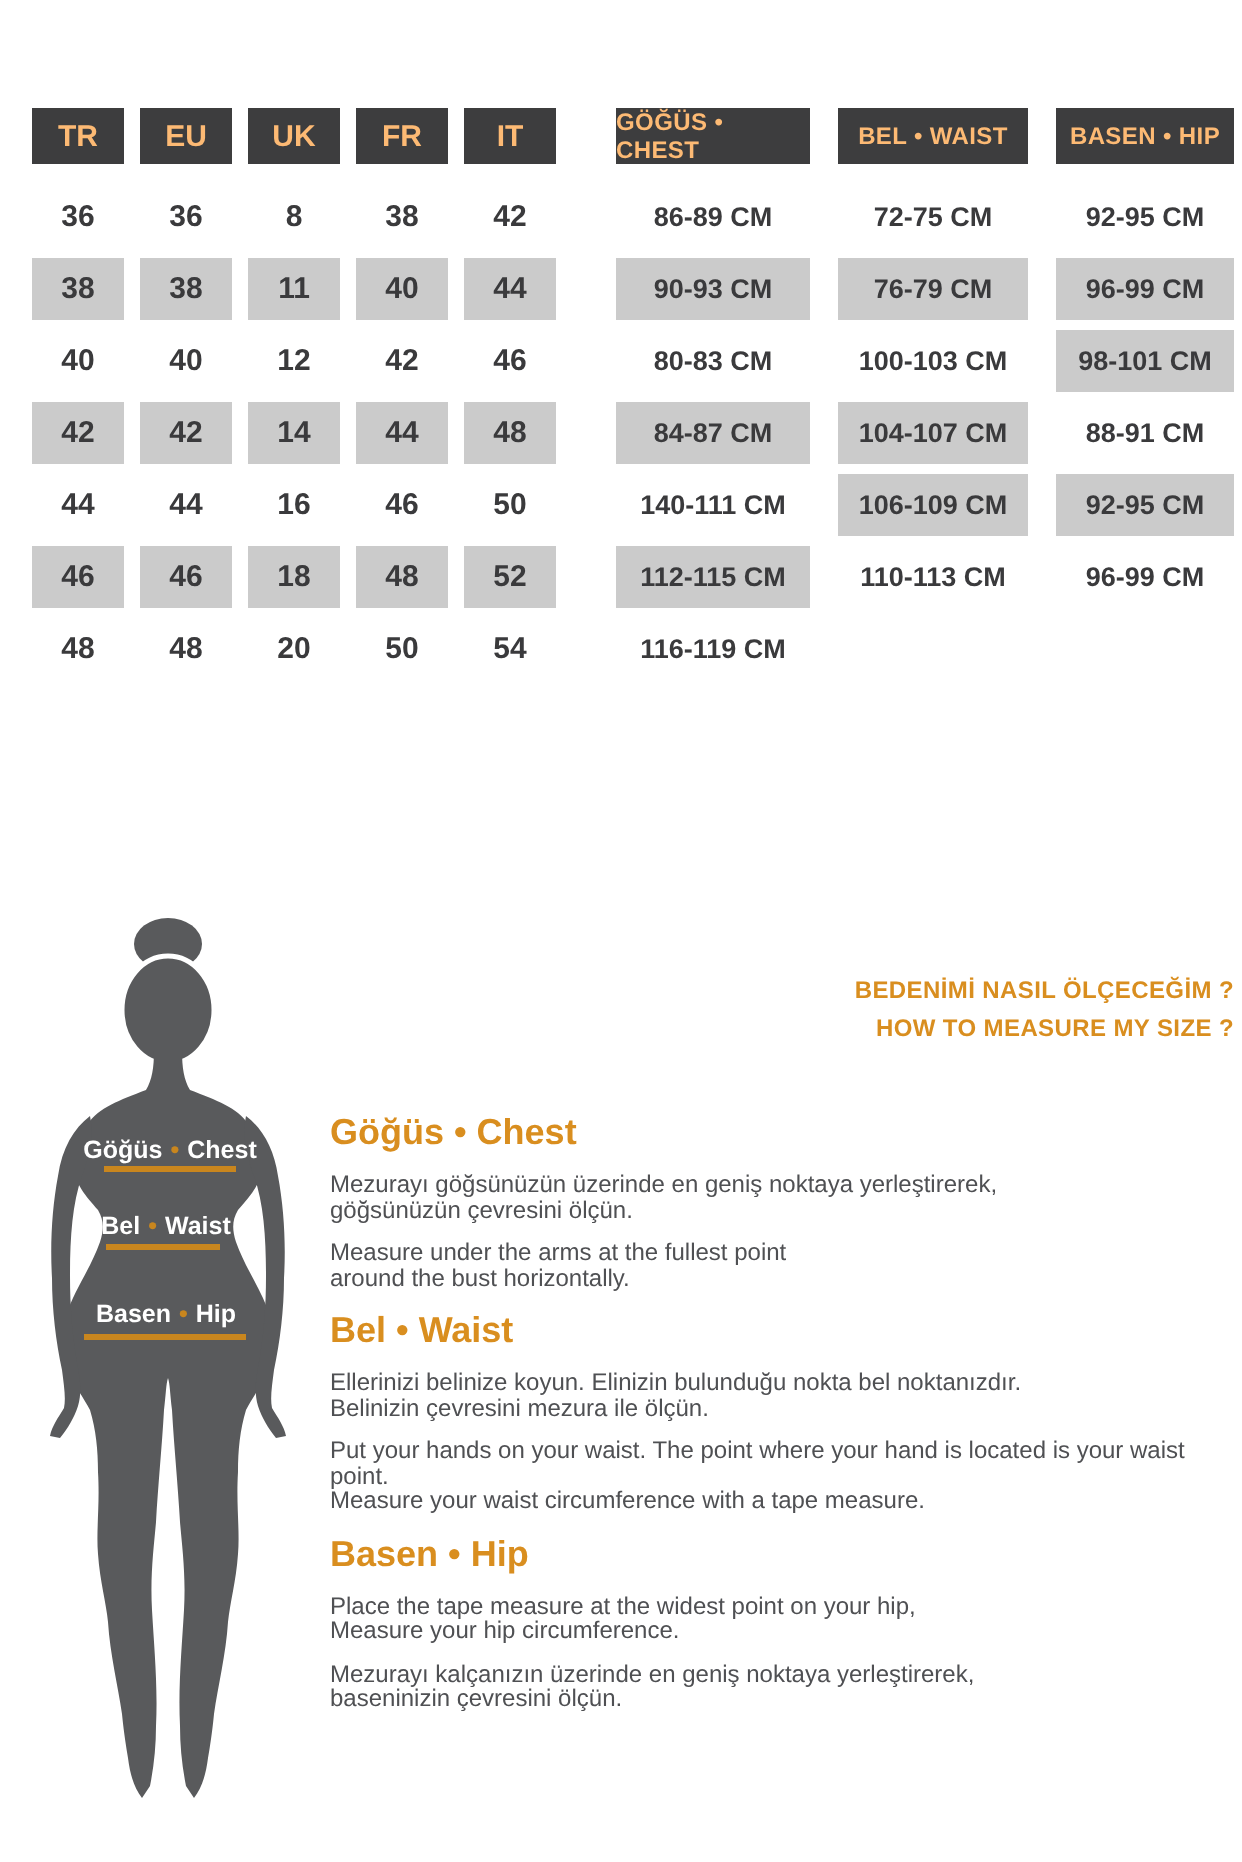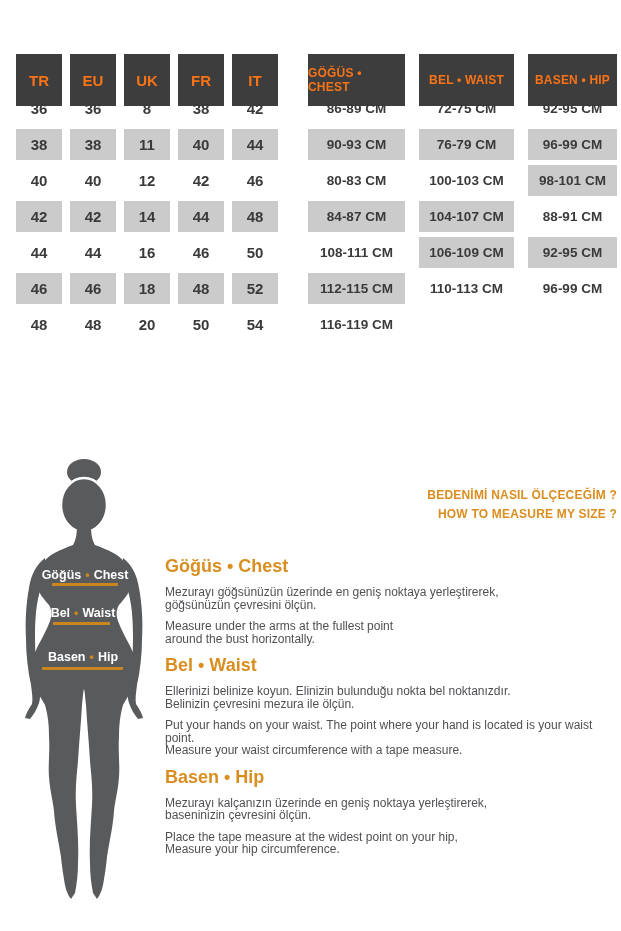--- a/index.html
+++ b/index.html
@@ -14,22 +14,22 @@
   .size-table {
     position:absolute; left:16px; top:54px;
     display:grid; grid-template-columns:repeat(5,46px); column-gap:8px; grid-auto-rows:36px;
   }
   
   .measure-table {
     position:absolute; left:308px; top:54px;
     display:grid; grid-template-columns:97px 95px 89px; column-gap:14px; grid-auto-rows:36px;
   }
   .th {
-    background:var(--header-bg); color:#f97316; font-weight:bold;
-    display:flex; align-items:center; justify-content:center; height:52px;
+    background:var(--header-bg); color:#fdba74; font-weight:bold;
+    display:flex; align-items:center; justify-content:center; height:28px;
   }
   .size-table .th { font-size:15px; }
   .measure-table .th { font-size:12px; letter-spacing:0.2px; }
   .td {
     align-self:center; height:31px; width:100%;
     display:flex; align-items:center; justify-content:center;
     color:var(--cell-text); font-weight:bold;text-align:right;
   }
   .size-table .td { font-size:15px; }
   .measure-table .td { font-size:13.5px; }
@@ -113,21 +113,21 @@
       <div class="td">92-95 CM</div>
       <div class="td alt">90-93 CM</div>
       <div class="td alt">76-79 CM</div>
       <div class="td alt">96-99 CM</div>
       <div class="td">80-83 CM</div>
       <div class="td">100-103 CM</div>
       <div class="td alt">98-101 CM</div>
       <div class="td alt">84-87 CM</div>
       <div class="td alt">104-107 CM</div>
       <div class="td">88-91 CM</div>
-      <div class="td">108-111 CM</div>
+      <div class="td">140-111 CM</div>
       <div class="td alt">106-109 CM</div>
       <div class="td alt">92-95 CM</div>
       <div class="td alt">112-115 CM</div>
       <div class="td">110-113 CM</div>
       <div class="td">96-99 CM</div>
       <div class="td">116-119 CM</div>
     </div>
 
   <div class="figure-wrap">
     <svg width="180" height="470" viewBox="0 0 180 470">
@@ -185,20 +185,20 @@
         <p>Mezurayı göğsünüzün üzerinde en geniş noktaya yerleştirerek,
 göğsünüzün çevresini ölçün.</p>
         <p>Measure under the arms at the fullest point
 around the bust horizontally.</p>
         <div class="sec-h">Bel • Waist</div>
         <p>Ellerinizi belinize koyun. Elinizin bulunduğu nokta bel noktanızdır.
 Belinizin çevresini mezura ile ölçün.</p>
         <p>Put your hands on your waist. The point where your hand is located is your waist point.
 Measure your waist circumference with a tape measure.</p>
         <div class="sec-h">Basen • Hip</div>
+        <p>Place the tape measure at the widest point on your hip,
+Measure your hip circumference.</p>
         <p>Mezurayı kalçanızın üzerinde en geniş noktaya yerleştirerek,
 baseninizin çevresini ölçün.</p>
-        <p>Place the tape measure at the widest point on your hip,
-Measure your hip circumference.</p>
       </div>
   </div>
 
 </div>
 
 </body></html>

